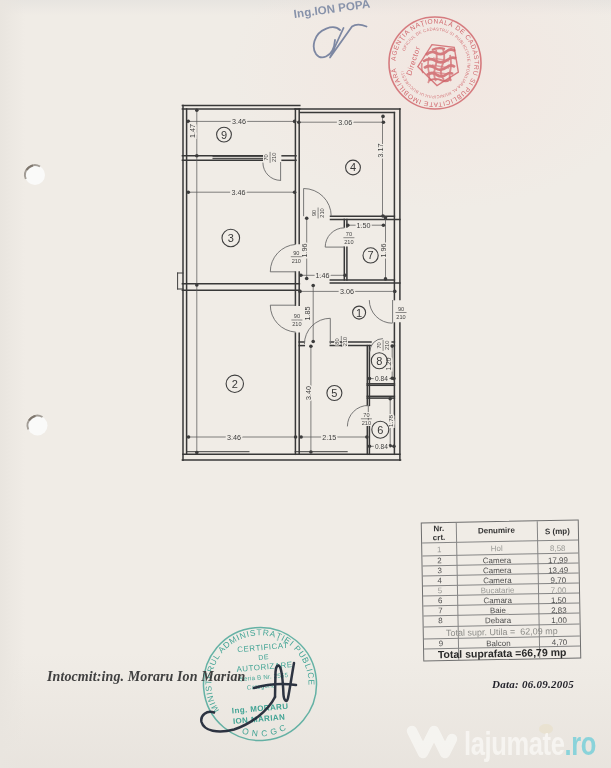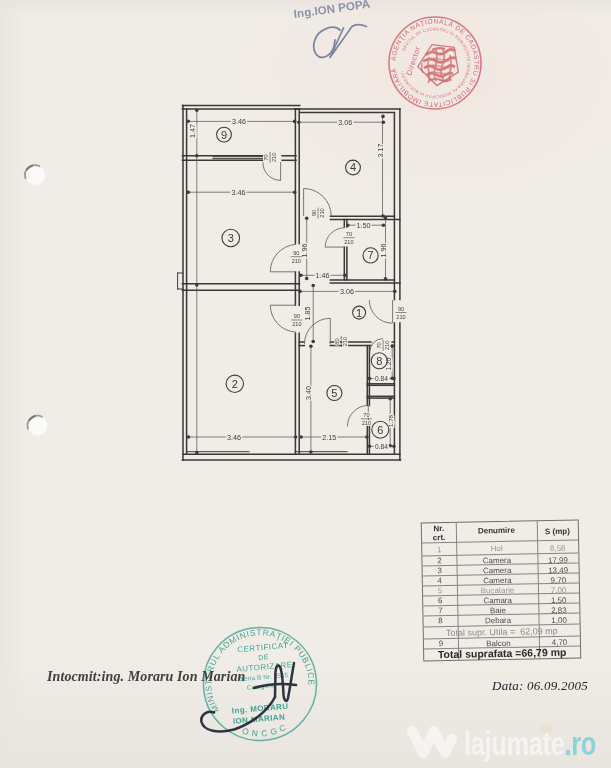--- a/index.html
+++ b/index.html
@@ -11,21 +11,21 @@
   radial-gradient(ellipse 300px 200px at 440px 70px, rgba(244,225,220,0.5), rgba(244,225,220,0) 70%),
   linear-gradient(90deg, #e9e5df 0, rgba(233,229,223,0) 25px),
   linear-gradient(180deg, #e7e4e0 0, rgba(231,228,224,0) 15px),
   linear-gradient(180deg, rgba(0,0,0,0) 85%, rgba(225,220,214,0.5) 100%),
   #f0ece6;}
 #topname{position:absolute;left:293px;top:8px;width:120px;white-space:nowrap;color:#8792aa;
  font-size:11.5px;font-weight:bold;letter-spacing:0.1px;transform:rotate(-7.8deg);transform-origin:left top;}
 #intocmit{position:absolute;left:47px;top:669px;font-family:"Liberation Serif",serif;
  font-style:italic;font-weight:bold;font-size:14px;color:#404040;letter-spacing:0.1px;}
 #data{position:absolute;left:492px;top:677.5px;font-family:"Liberation Serif",serif;
- font-style:italic;font-weight:normal;font-size:13px;color:#23232b;letter-spacing:0.25px;}
+ font-style:italic;font-weight:bold;font-size:11px;color:#23232b;letter-spacing:0.25px;}
 
 #tbl{position:absolute;left:422px;top:521px;width:158px;height:139px;
  transform:rotate(-1.05deg);transform-origin:center center;
  border:1px solid #6f6f6f;box-sizing:border-box;font-size:8px;color:#4f4f4f;line-height:9px;}
 #tbl .r{position:absolute;left:0;width:100%;box-sizing:border-box;border-bottom:1px solid #858585;overflow:visible;}
 #tbl .c1{position:absolute;left:0;width:34px;text-align:center;}
 #tbl .c2{position:absolute;left:34px;width:81px;text-align:center;}
 #tbl .c3{position:absolute;left:115px;width:41px;text-align:center;}
 #tbl .v1{position:absolute;top:0;height:100%;left:34px;width:0;border-left:1px solid #858585;}
 #tbl .v2{position:absolute;top:0;height:100%;left:115px;width:0;border-left:1px solid #858585;}

